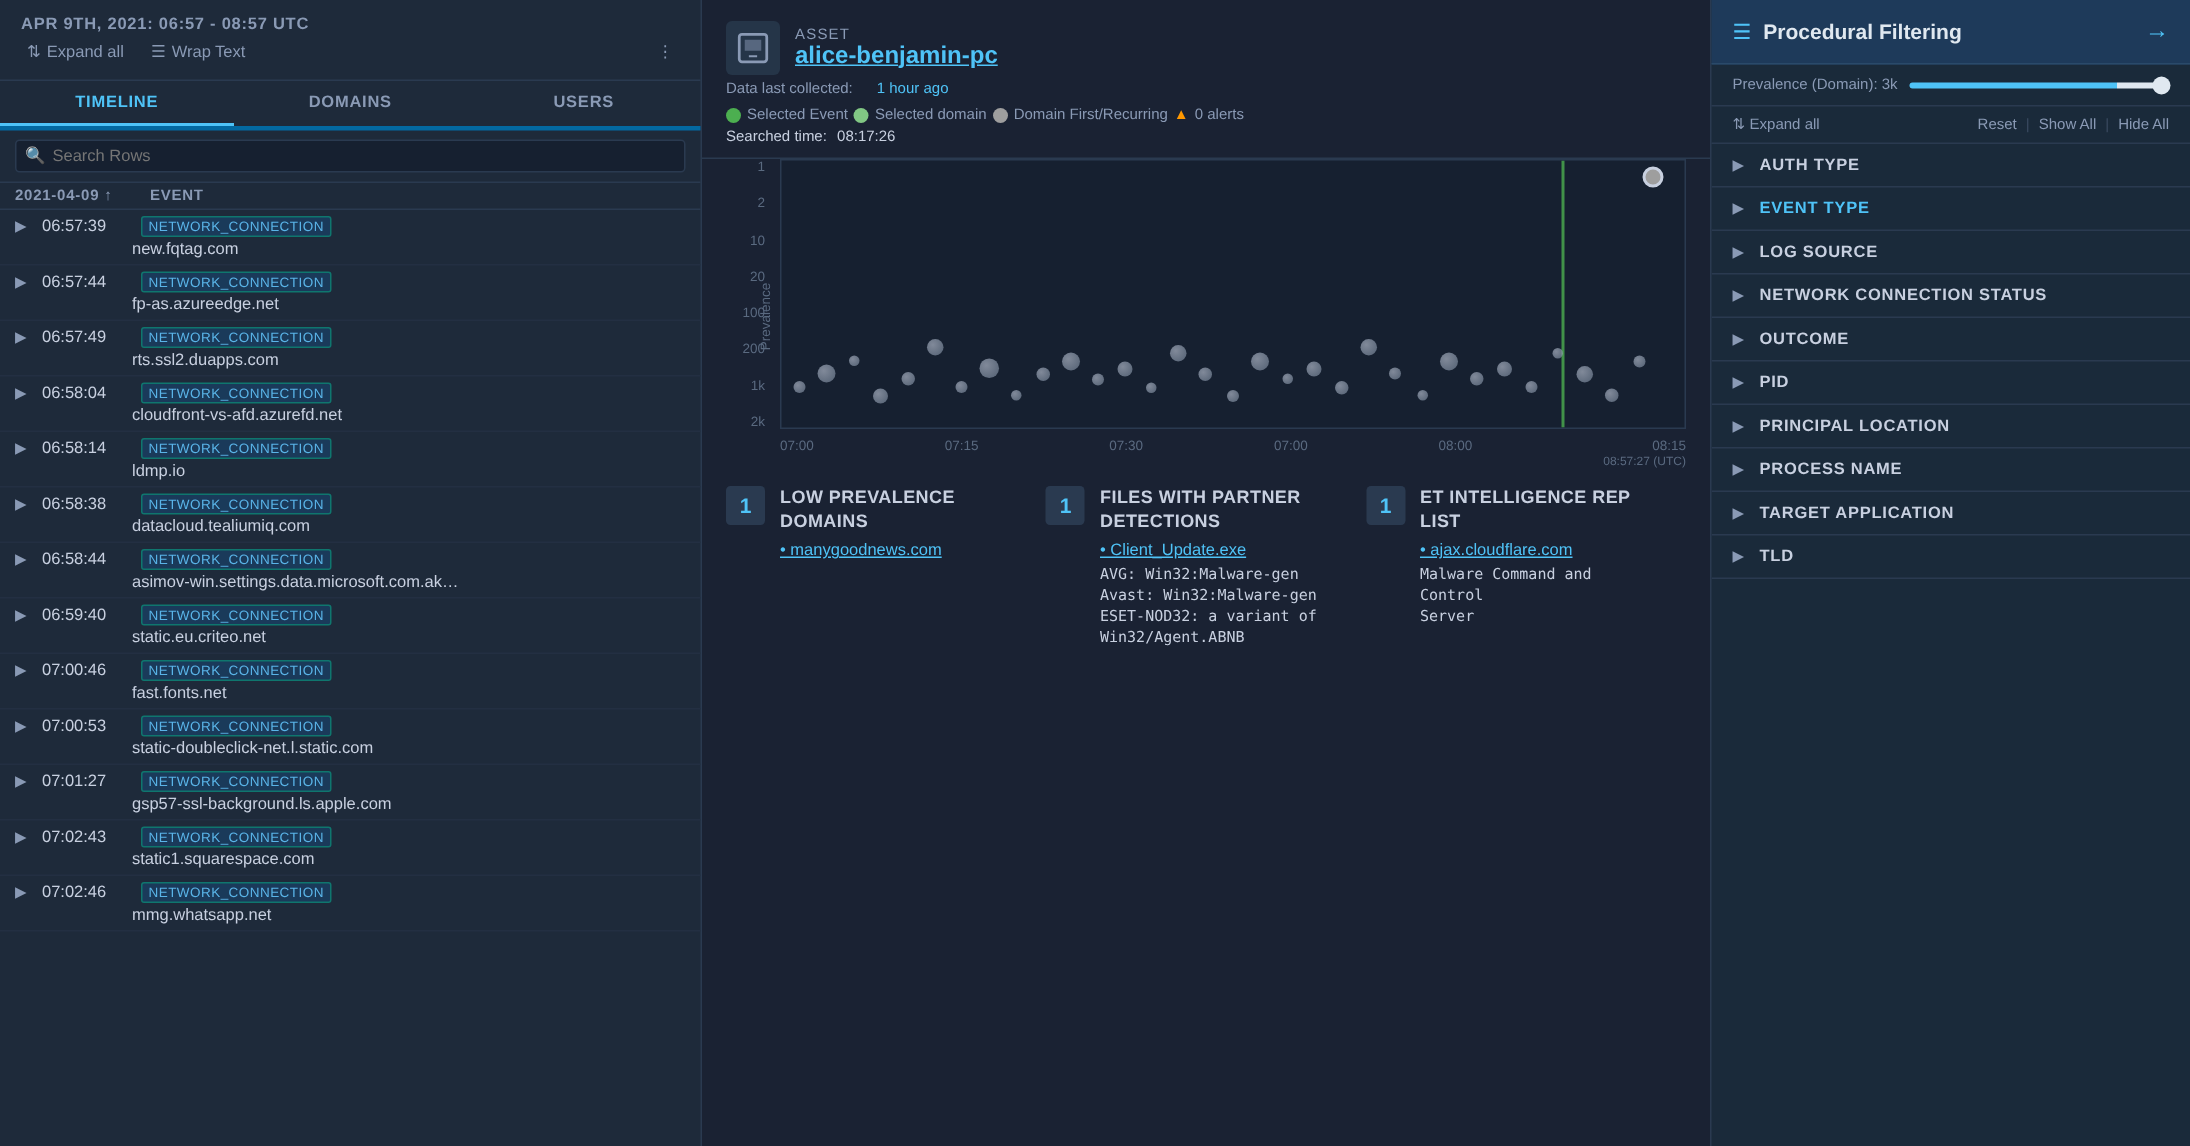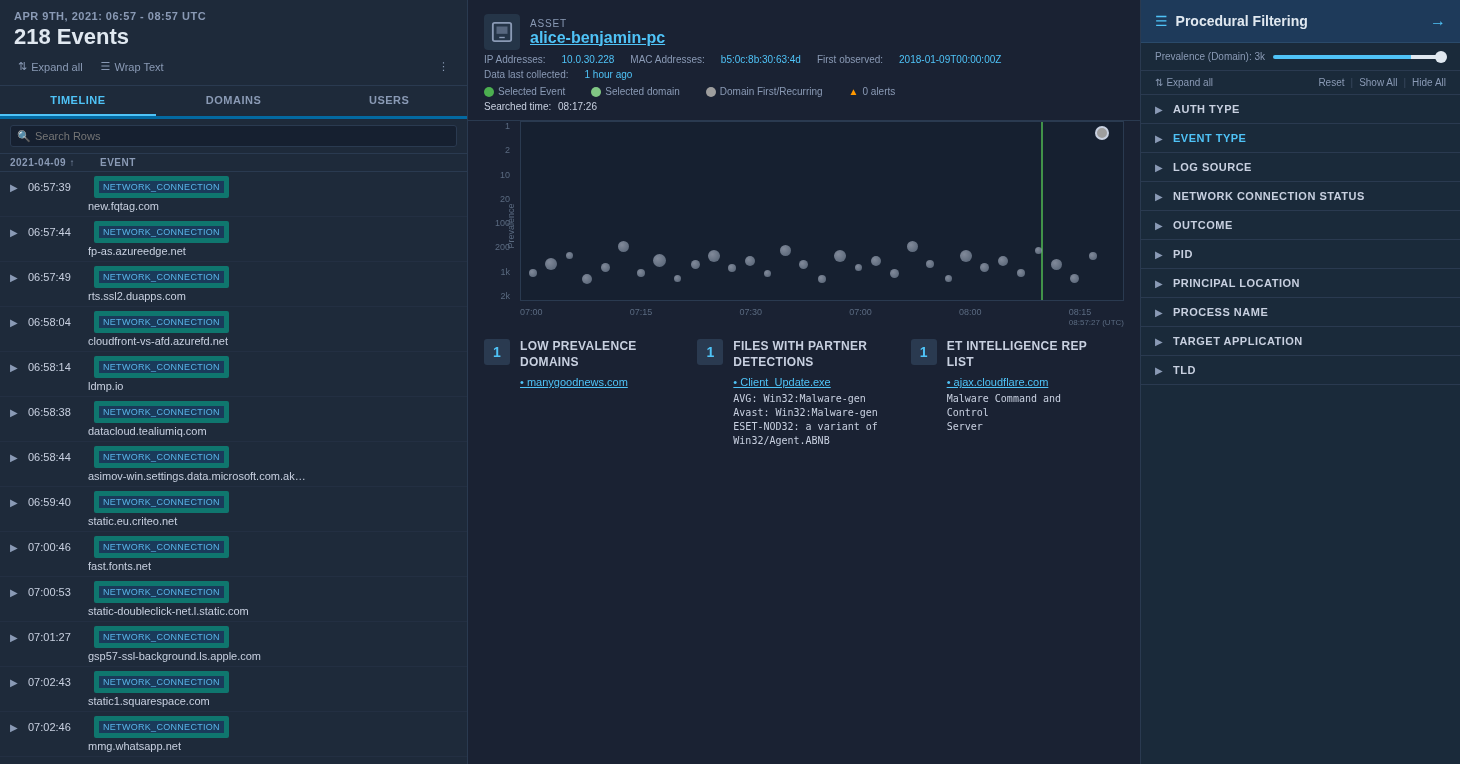--- a/index.html
+++ b/index.html
@@ -137,21 +137,21 @@
       width: 12px;
     }
     .event-time {
       font-size: 11px;
       color: #c8d0e0;
       width: 60px;
     }
     .event-tag {
       background: #1a3a5a;
       color: #5ab4e8;
-      border: 5px solid #0f766e;
+      border: 1px solid #0f766e;
       border-radius: 2px;
       font-size: 9px;
       padding: 1px 4px;
       letter-spacing: 0.3px;
     }
     .event-domain {
       font-size: 11px;
       color: #c8d0e0;
       padding-left: 78px;
     }
@@ -203,21 +203,21 @@
       color: #8a9ab5;
       margin-top: 4px;
       display: flex;
       gap: 16px;
       flex-wrap: wrap;
     }
     .asset-meta a { color: #4fc3f7; text-decoration: none; }
     .legend-row {
       display: flex;
       align-items: center;
-      gap: 26px;
+      gap: 4px;
       margin-top: 6px;
       font-size: 10px;
       color: #8a9ab5;
     }
     .legend-item {
       display: flex;
       align-items: center;
       gap: 4px;
     }
     .legend-dot {
@@ -274,21 +274,21 @@
       right: 0;
       bottom: 0;
       height: 28px;
       display: flex;
       justify-content: space-between;
       align-items: flex-start;
       font-size: 9px;
       color: #5a6a80;
       padding-top: 4px;
     }
-    .chart-x-label { text-align: left; }
+    .chart-x-label { text-align: right; }
     .chart-vertical-line {
       position: absolute;
       top: 0;
       bottom: 0;
       width: 2px;
       background: #4caf50;
       opacity: 0.8;
     }
     .chart-dot-selected {
       position: absolute;
@@ -490,21 +490,20 @@
       background: radial-gradient(circle at 35% 35%, #c8d0e0, #7a8a9e);
       opacity: 0.6;
     }
   </style>
 </head>
 <body>
 
 <div class="left-panel">
   <div class="left-header">
     <div class="date-range">APR 9TH, 2021: 06:57 - 08:57 UTC</div>
-    <div class="event-count">218 Events</div>
     <div class="toolbar">
       <button class="toolbar-btn">
         <span>⇅</span>
         <span>Expand all</span>
       </button>
       <button class="toolbar-btn">
         <span>☰</span>
         <span>Wrap Text</span>
       </button>
       <div class="toolbar-spacer"></div>
@@ -644,28 +643,20 @@
         <svg width="22" height="22" viewBox="0 0 24 24" fill="#8a9ab5">
           <rect x="2" y="2" width="20" height="20" rx="2" fill="none" stroke="#8a9ab5" stroke-width="2"></rect>
           <rect x="6" y="6" width="12" height="8" fill="#8a9ab5" opacity="0.5"></rect>
           <line x1="9" y1="18" x2="15" y2="18" stroke="#8a9ab5" stroke-width="1.5"></line>
         </svg>
       </div>
       <div>
         <div class="asset-label">ASSET</div>
         <div class="asset-name">alice-benjamin-pc</div>
       </div>
-    </div>
-    <div class="asset-meta">
-      <span>IP Addresses:</span>
-      <a>10.0.30.228</a>
-      <span>MAC Addresses:</span>
-      <a>b5:0c:8b:30:63:4d</a>
-      <span>First observed:</span>
-      <a>2018-01-09T00:00:00Z</a>
     </div>
     <div class="asset-meta">
       <span>Data last collected:</span>
       <a>1 hour ago</a>
     </div>
     <div class="legend-row">
       <div class="legend-item">
         <div class="legend-dot green"></div>
         <span>Selected Event</span>
       </div>

